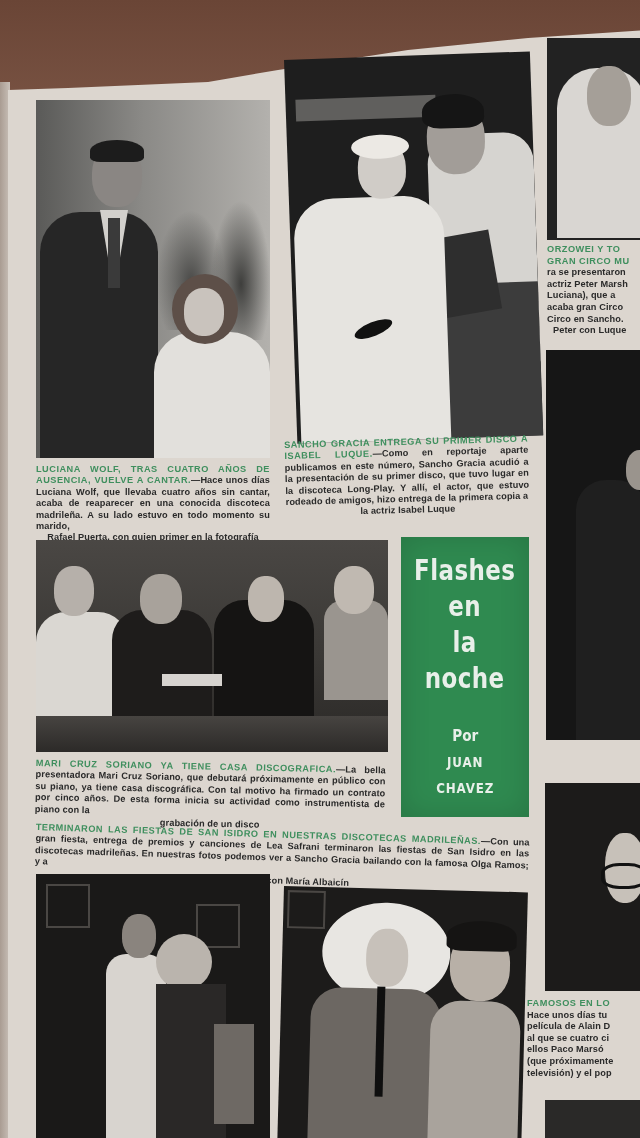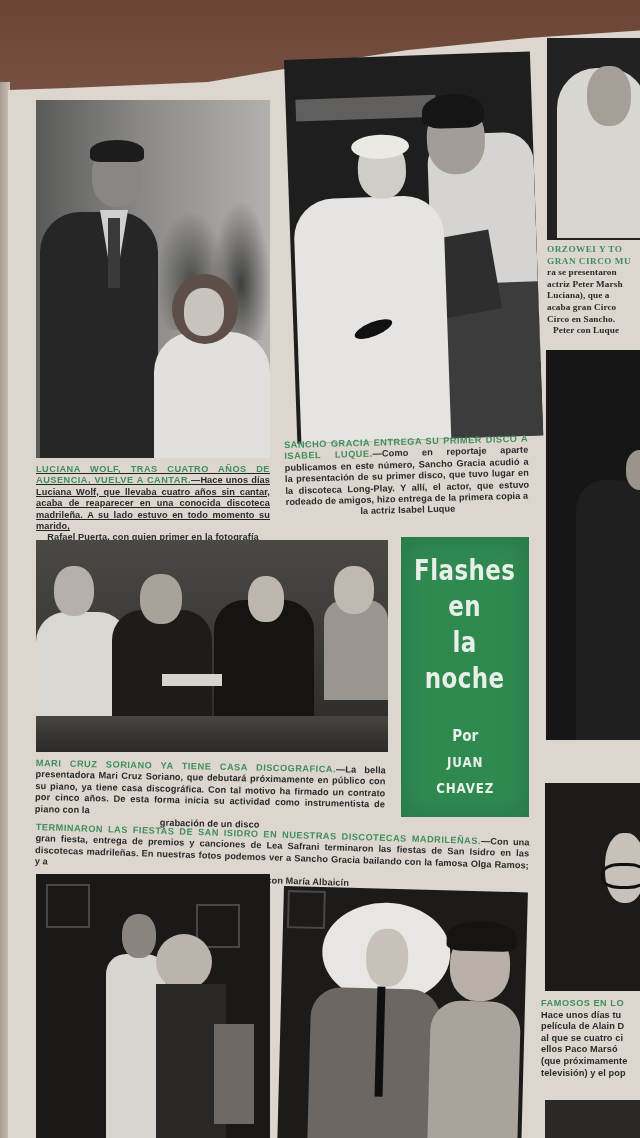--- a/index.html
+++ b/index.html
@@ -73,21 +73,21 @@
   <div class="fig" style="left:175px;top:100px;width:60px;height:140px;background:radial-gradient(ellipse at 50% 60%,#3e3e3c 0%,rgba(0,0,0,0) 70%);"></div>
   <div class="fig" style="left:4px;top:112px;width:118px;height:250px;background:#262626;border-radius:40px 40px 0 0;"></div>
   <div class="fig" style="left:56px;top:45px;width:50px;height:62px;background:#8a8683;border-radius:45%;"></div>
   <div class="fig" style="left:54px;top:40px;width:54px;height:22px;background:#1c1c1c;border-radius:50% 50% 20% 20%;"></div>
   <div class="fig" style="left:64px;top:110px;width:28px;height:50px;background:#d2d0cc;clip-path:polygon(0 0,100% 0,70% 100%,30% 100%);"></div>
   <div class="fig" style="left:72px;top:118px;width:12px;height:70px;background:#3a3a3a;"></div>
   <div class="fig" style="left:118px;top:232px;width:116px;height:126px;background:#e2e0dc;border-radius:40px 40px 0 0;"></div>
   <div class="fig" style="left:136px;top:174px;width:66px;height:70px;background:#5d4f48;border-radius:50%;"></div>
   <div class="fig" style="left:148px;top:188px;width:40px;height:48px;background:#c9c3bd;border-radius:45%;"></div>
 </div>
-<div class="caption" style="left:36px; top:464px; width:234px;text-decoration:underline;">
+<div class="caption" style="left:36px; top:464px; width:234px;">
   <span class="head">LUCIANA WOLF, TRAS CUATRO AÑOS DE AUSENCIA, VUELVE A CANTAR.</span><span class="body">—Hace unos días Luciana Wolf, que llevaba cuatro años sin cantar, acaba de reaparecer en una conocida discoteca madrileña. A su lado estuvo en todo momento su marido,</span>
   <span class="body last">Rafael Puerta, con quien primer en la fotografía</span>
 </div>
 
 <div class="photo" style="left:284px; top:60px; width:246px; height:384px; background:#1e1e1e; transform:rotate(-2deg); transform-origin:top left;">
   <div class="fig" style="left:10px;top:40px;width:140px;height:22px;background:#8c8a87;opacity:0.6;"></div>
   <div class="fig" style="left:140px;top:80px;width:106px;height:230px;background:#d6d4d0;border-radius:30px 30px 0 0;"></div>
   <div class="fig" style="left:140px;top:50px;width:58px;height:70px;background:#a29d98;border-radius:45%;"></div>
   <div class="fig" style="left:136px;top:40px;width:62px;height:34px;background:#151515;border-radius:50% 50% 30% 30%;"></div>
   <div class="fig" style="left:140px;top:230px;width:106px;height:160px;background:#3c3c3c;"></div>
@@ -158,41 +158,41 @@
   <div class="fig" style="left:96px;top:98px;width:8px;height:110px;background:#0f0f0f;"></div>
   <div class="fig" style="left:168px;top:40px;width:60px;height:70px;background:#b8b0a7;border-radius:45%;"></div>
   <div class="fig" style="left:164px;top:30px;width:70px;height:30px;background:#151413;border-radius:50% 50% 20% 20%;"></div>
   <div class="fig" style="left:150px;top:110px;width:90px;height:150px;background:#a9a39c;border-radius:30px 30px 0 0;"></div>
 </div>
 
 <div class="photo" style="left:547px; top:38px; width:93px; height:202px; background:#222;">
   <div class="fig" style="left:10px;top:30px;width:90px;height:170px;background:#d9d6d2;border-radius:40px 40px 0 0;"></div>
   <div class="fig" style="left:40px;top:28px;width:44px;height:60px;background:#a59f98;border-radius:45%;"></div>
 </div>
-<div class="caption right-caption" style="left:547px; top:244px; width:93px;font-family:Liberation Serif, serif;">
+<div class="caption right-caption" style="left:547px; top:244px; width:93px;">
   <div class="head">ORZOWEI Y TO</div>
   <div class="head">GRAN CIRCO MU</div>
   <div class="body">ra se presentaron</div>
   <div class="body">actriz Peter Marsh</div>
   <div class="body">Luciana), que a</div>
   <div class="body">acaba gran Circo</div>
   <div class="body">Circo en Sancho.</div>
   <div class="body" style="padding-left:6px;">Peter con Luque</div>
 </div>
 
 <div class="photo" style="left:546px; top:350px; width:94px; height:390px; background:#161616;">
   <div class="fig" style="left:30px;top:130px;width:70px;height:260px;background:#1f1f1f;border-radius:30px 30px 0 0;"></div>
   <div class="fig" style="left:80px;top:100px;width:30px;height:40px;background:#9a948d;border-radius:45%;"></div>
 </div>
 
 <div class="photo" style="left:545px; top:783px; width:95px; height:208px; background:#1c1b1a;">
   <div class="fig" style="left:60px;top:50px;width:40px;height:70px;background:#c7c1b9;border-radius:45%;"></div>
   <div class="fig" style="left:56px;top:80px;width:40px;height:20px;border:3px solid #111;border-radius:40%;"></div>
 </div>
-<div class="caption right-caption" style="left:541px; top:998px; width:95px;">
+<div class="caption right-caption" style="left:527px; top:998px; width:95px;">
   <div class="head">FAMOSOS EN LO</div>
   <div class="body">Hace unos días tu</div>
   <div class="body">película de Alain D</div>
   <div class="body">al que se cuatro ci</div>
   <div class="body">ellos Paco Marsó</div>
   <div class="body">(que próximamente</div>
   <div class="body">televisión) y el pop</div>
 </div>
 <div class="photo" style="left:545px; top:1100px; width:95px; height:38px; background:#2a2928;"></div>
 

